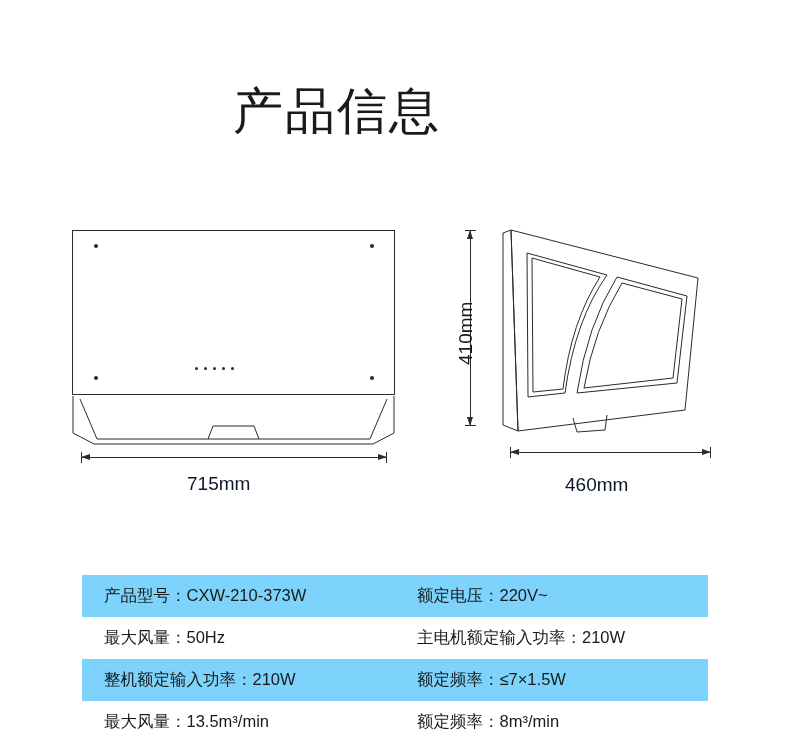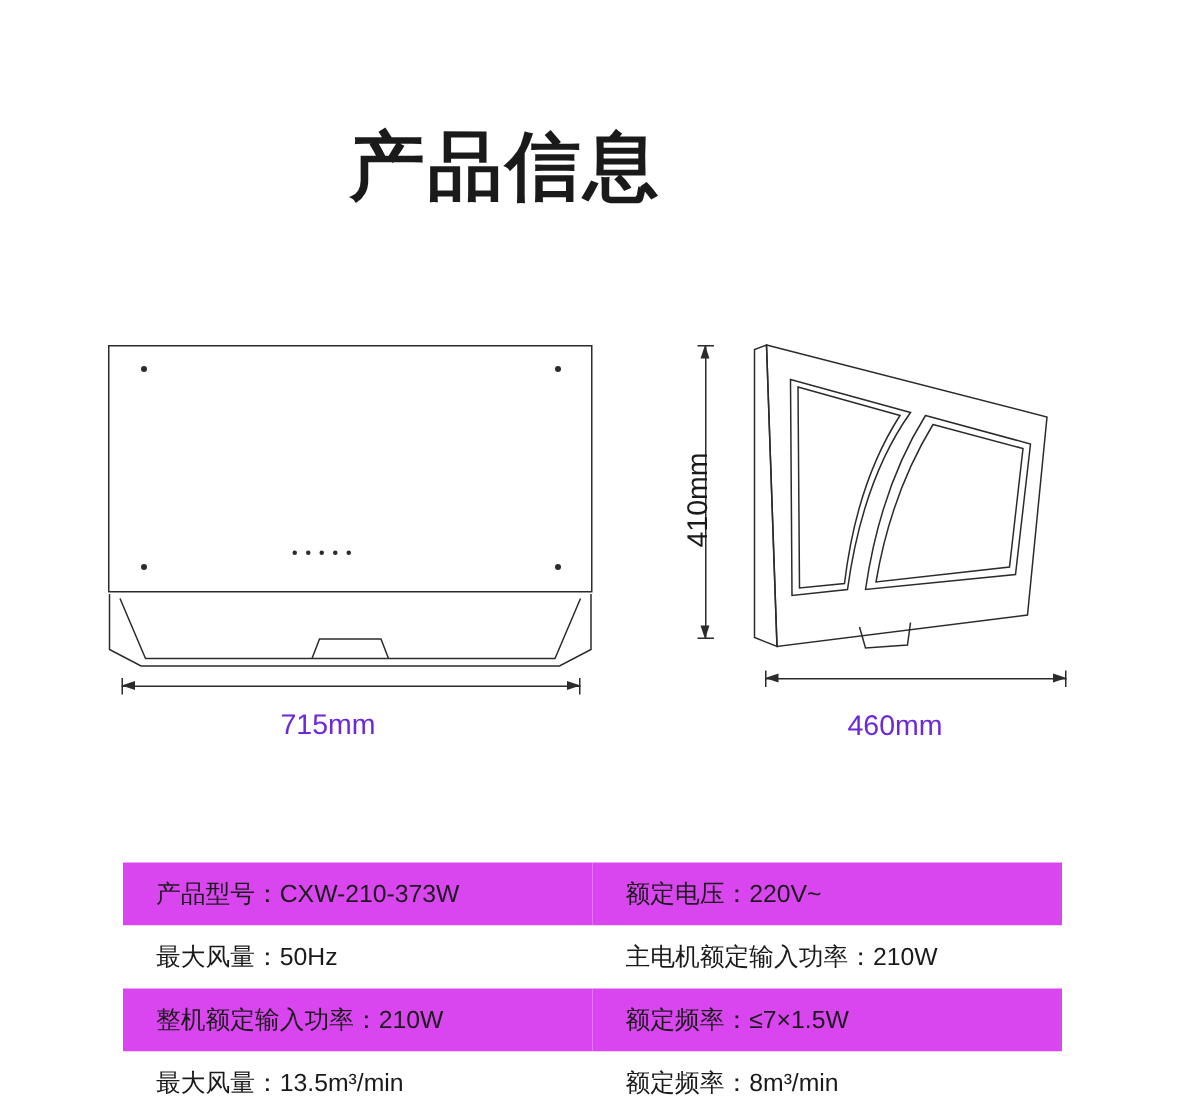--- a/index.html
+++ b/index.html
@@ -20,21 +20,21 @@
     width: 790px;
     height: 740px;
   }
   .title {
     position: absolute;
     top: 78px;
     left: 0;
     width: 674px;
     text-align: center;
     font-size: 50px;
-    font-weight: bold;
+    font-weight: normal;
     letter-spacing: 2px;
     color: #1a1a1a;
   }
 
   
   .drawings {
     position: absolute;
     top: 225px;
     left: 0;
     width: 790px;
@@ -124,21 +124,21 @@
     border-bottom: 9px solid #2b2b2b;
   }
   .arrow-down {
     border-left: 3px solid transparent;
     border-right: 3px solid transparent;
     border-top: 9px solid #2b2b2b;
   }
   .dim-label {
     position: absolute;
     font-size: 19px;
-    color: #6d28d9;
+    color: #0f172a;
     white-space: nowrap;
   }
   .dim-label-v {
     position: absolute;
     font-size: 19px;
     color: #1a1a1a;
     white-space: nowrap;
     transform: rotate(-90deg);
     transform-origin: left top;
   }
@@ -164,21 +164,21 @@
   .spec-table td {
     padding: 10px 0 10px 22px;
     color: #1a1a1a;
     white-space: nowrap;
     height: 19px;
     vertical-align: middle;
   }
   .spec-table td.col-left { width: 50%; }
   .spec-table td.col-right { width: 50%; }
   .spec-table tr.shaded td {
-    background: #d946ef;
+    background: #7dd3fc;
   }
   .spec-table tr.plain td {
     background: #ffffff;
   }
 </style>
 </head>
 <body>
 
 <div class="page">
 

